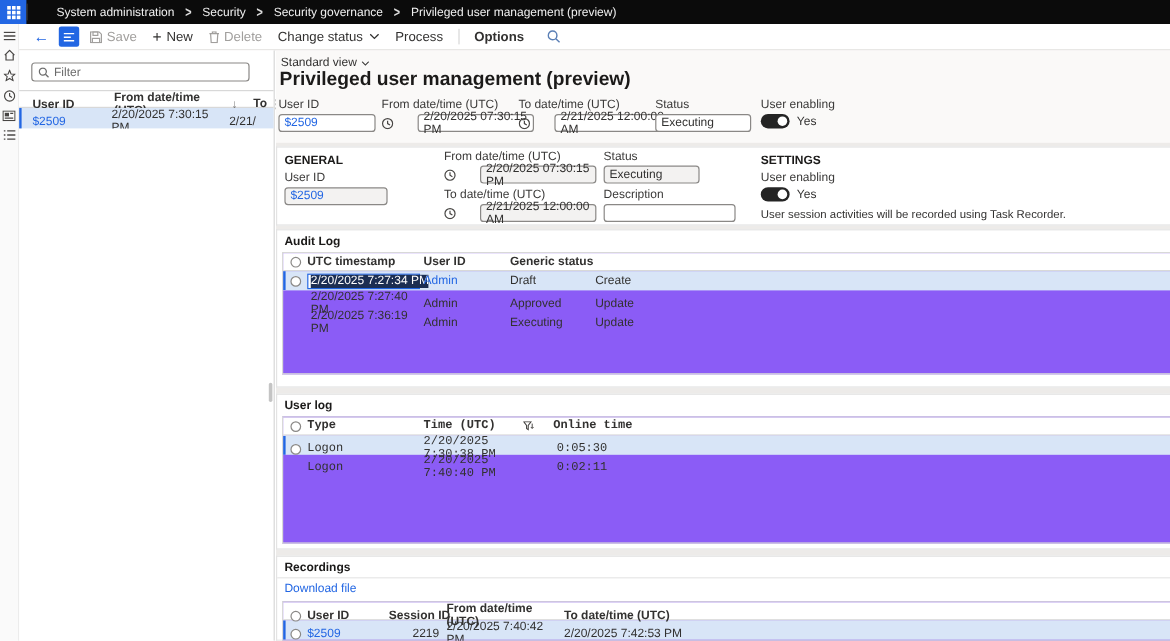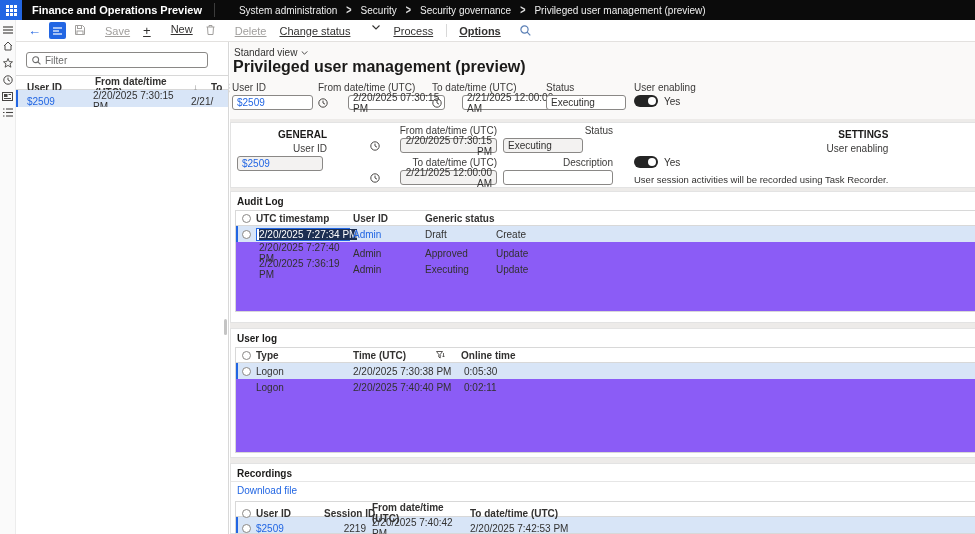--- a/index.html
+++ b/index.html
@@ -18,21 +18,21 @@
   .crumb-sep { font-size:9px; font-weight:bold; color:#e0e0e0; transform:scaleY(1.35); }
 
   
   .rail { position:absolute; top:20px; left:0; width:16px; bottom:0; background:#fafafa; border-right:1px solid #ececec; display:flex; flex-direction:column; align-items:center; padding-top:6px; gap:7px; }
   .rail svg { display:block; cursor:pointer; }
 
   
   .toolbar { position:absolute; top:20px; left:16px; right:0; height:22px; background:#fff; border-bottom:1px solid #e3e1df; display:flex; align-items:center; font-size:11px; }
   .tb-back { color:#2266E3; font-size:13px; margin:0 8px 0 12px; cursor:pointer; }
   .tb-listbtn { width:17px; height:17px; background:#2266E3; border-radius:2px; display:flex; align-items:center; justify-content:center; margin-right:9px; cursor:pointer; }
-  .tb-item { display:flex; align-items:flex-start; gap:20px; margin-right:13px; cursor:pointer; white-space:nowrap;text-decoration:underline; }
+  .tb-item { display:flex; align-items:center; gap:4px; margin-right:13px; cursor:pointer; white-space:nowrap; }
   .tb-item.disabled { color:#a19f9d; cursor:default; }
   .tb-item.bold { font-weight:bold; }
   .tb-div { width:1px; height:13px; background:#d8d8d8; margin-right:12px; }
   .tb-chev { margin-left:2px; }
 
   
   .panel { position:absolute; top:42px; left:16px; width:213px; bottom:0; background:#fff; border-right:1px solid #d8d8d8; }
   .filter-box { position:absolute; top:10px; left:10px; width:182px; height:16px; border:1px solid #8a8886; border-radius:3px; display:flex; align-items:center; padding:0 5px; gap:4px; background:#fff; }
   .filter-box .ph { color:#6b6b6b; font-size:10px; }
   .panel-grid-head { position:absolute; top:33px; left:0; right:0; height:15px; border-top:1px solid #d8d8d8; border-bottom:1px solid #d8d8d8; display:grid; grid-template-columns:68px 98px 18px 14px; align-items:center; padding-left:11px; font-weight:bold; font-size:10px; }
@@ -55,28 +55,28 @@
   .toggle { width:24px; height:12px; border-radius:7px; background:#242424; position:relative; display:inline-block; cursor:pointer; }
   .toggle i { position:absolute; right:2px; top:2px; width:8px; height:8px; border-radius:50%; background:#fff; }
   .tgl-row { display:flex; align-items:center; gap:6px; font-size:10px; }
 
   .card { position:absolute; left:0; right:0; background:#fff; border:1px solid #e3e3e3; border-right:none; }
   .card-general { top:80px; height:66px; }
   .card-audit { top:149px; height:132px; }
   .card-userlog { top:286px; height:130px; }
   .card-recordings { top:421px; bottom:0; }
   .sec-title { font-weight:bold; font-size:10px; color:#1b1a19; padding:4px 0 0 6px; }
-  .gen-col { position:absolute; top:2px;text-align:right; }
+  .gen-col { position:absolute; top:2px; }
 
   .grid { position:absolute; left:4px; right:0; border:1px solid #d8d8d8; border-right:none; background:#8b5cf6; }
   .g-head { display:grid; align-items:center; height:15px; border-bottom:1px solid #d8d8d8; font-weight:bold; font-size:10px; background:#fff; }
   .g-row { display:grid; align-items:center; height:16px; font-size:10px; cursor:pointer; }
   .g-row.sel { background:#d8e5f7; box-shadow:inset 2px 0 0 #2266E3; }
   .aud { grid-template-columns:20px 97px 72px 71px 1fr; }
-  .ulog { grid-template-columns:20px 97px 100px 1fr; }
+  .ulog { grid-template-columns:20px 97px 100px 1fr;font-family:Liberation Mono, monospace; }
   .rec { grid-template-columns:20px 68px 48px 98px 1fr; }
   .radio { width:9px; height:9px; border:1px solid #8a8886; border-radius:50%; margin-left:6px; cursor:pointer; background:#fff; }
   .edit-cell { display:flex; align-items:center; width:94px; height:13px; border:1px solid #2266E3; background:#fff; padding-left:2px; }
   .edit-cell span { background:#1c2e52; color:#fff; white-space:nowrap; }
   .funnel-wrap { display:flex; align-items:center; justify-content:center; padding-right:8px; gap:2px; }
   .right-num { text-align:right; padding-right:6px; }
   .dl-link { position:absolute; top:21px; left:6px; font-size:10px; color:#2266E3; cursor:pointer; }
   .rec-divider { position:absolute; top:17px; left:0; right:0; height:1px; background:#e6e6e6; }
   .note { font-size:9.5px; color:#323130; margin-top:6px; white-space:nowrap; }
 </style>
@@ -90,21 +90,20 @@
         <i></i>
         <i></i>
         <i></i>
         <i></i>
         <i></i>
         <i></i>
         <i></i>
         <i></i>
       </div>
   </div>
-  <div class="app-title">Finance and Operations Preview</div>
   <div class="topbar-div"></div>
   <div class="crumbs">
     <span class="crumb">System administration</span>
     <span class="crumb-sep">&gt;</span>
     <span class="crumb">Security</span>
     <span class="crumb-sep">&gt;</span>
     <span class="crumb">Security governance</span>
     <span class="crumb-sep">&gt;</span>
     <span class="crumb">Privileged user management (preview)</span>
   </div>

